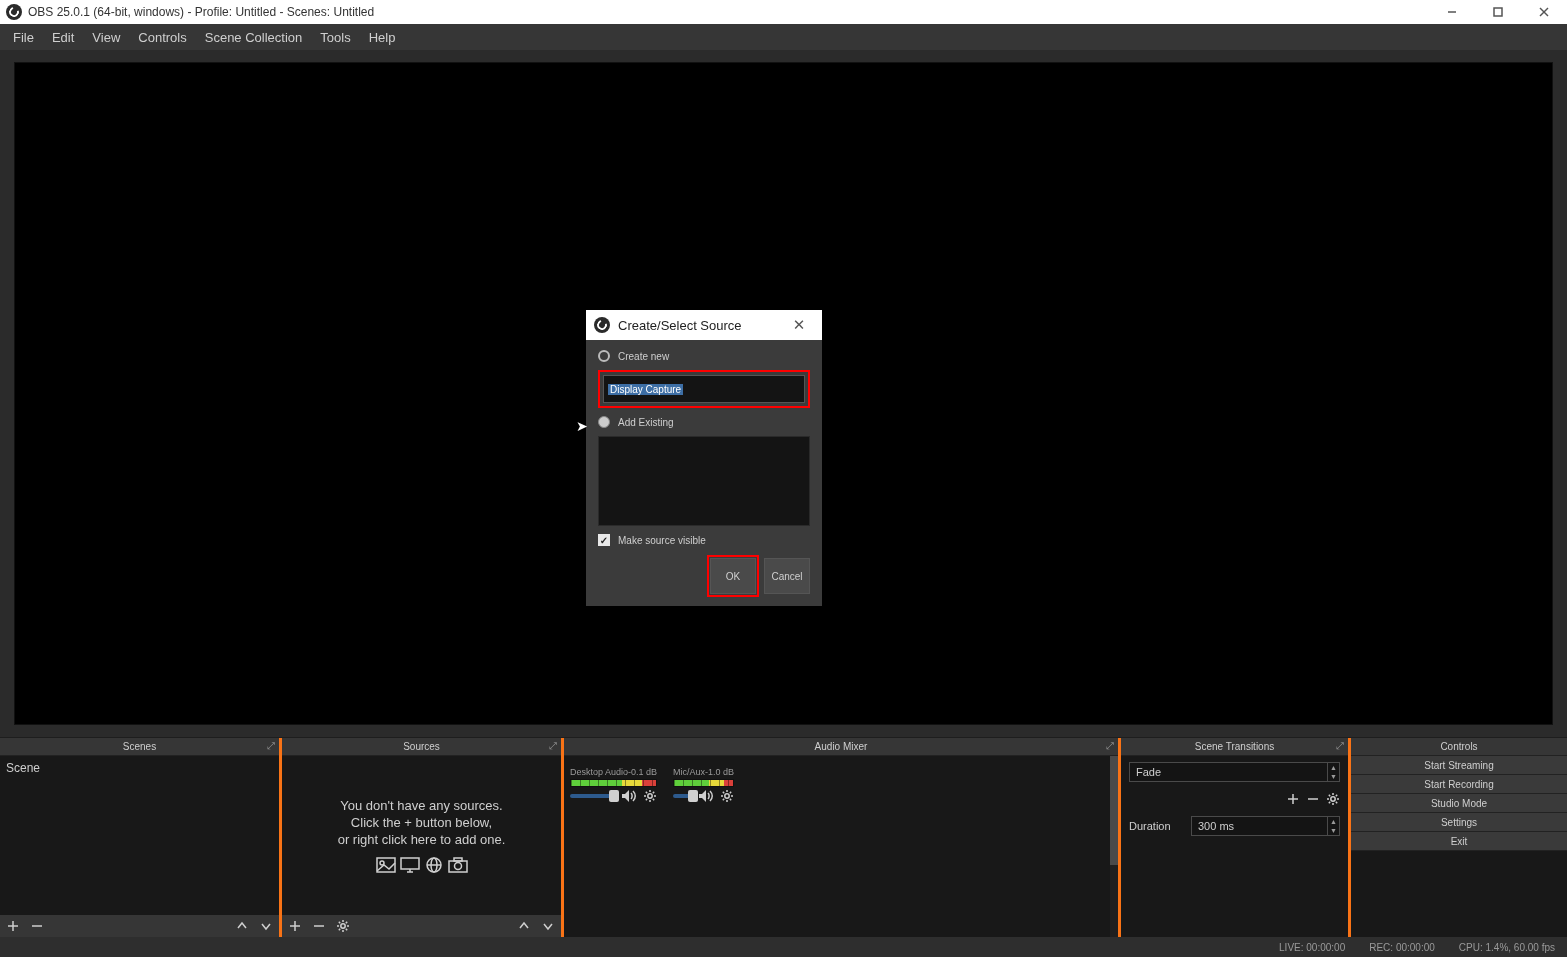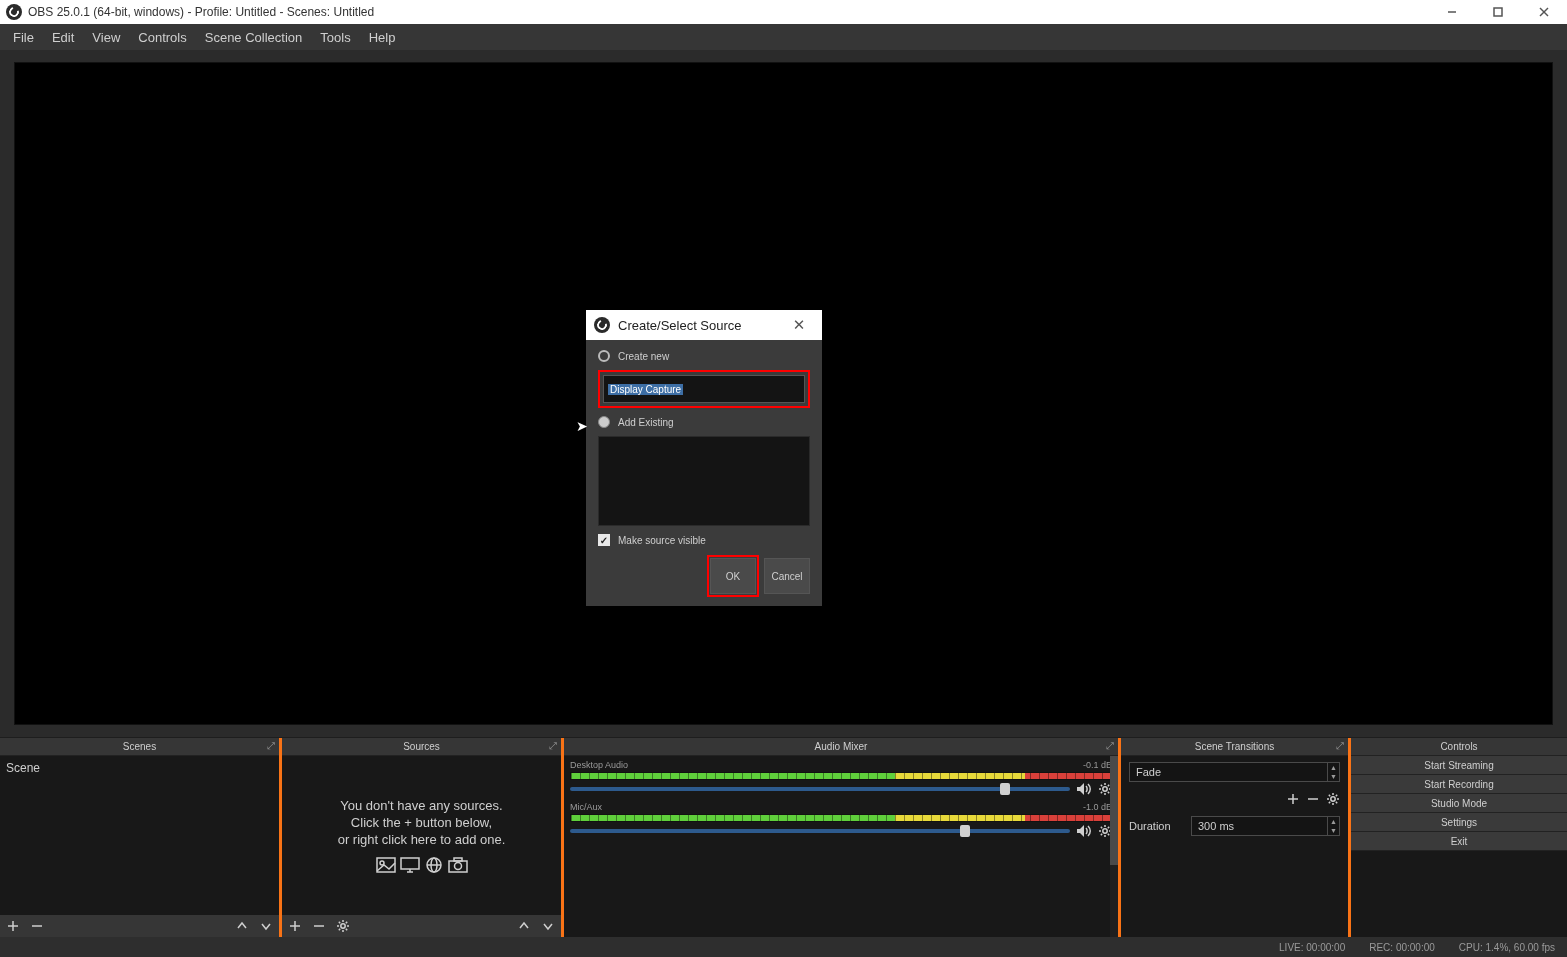--- a/index.html
+++ b/index.html
@@ -60,21 +60,21 @@
 
   
   .scene-item{height:22px;display:flex;align-items:center;padding:12px 6px;background:var(--bg-darker);font-size:12px;color:var(--text);}
 
   
   .sources-empty{position:absolute;inset:0;display:flex;flex-direction:column;align-items:center;justify-content:center;text-align:center;font-size:13px;color:var(--text);gap:2px;}
   .sources-empty .icons-row{display:flex;gap:4px;margin-top:8px;}
   .sources-empty .icons-row .sicon{width:20px;height:16px;}
 
   
-  .mixer-wrap{padding:4px 6px;display:flex;flex-direction:column;gap:6px;position:relative;min-height:100%;}
+  .mixer-wrap{padding:11px 6px;display:flex;flex-direction:row;gap:16px;position:relative;min-height:100%;}
   .mix-item{display:flex;flex-direction:column;}
   .mix-top{display:flex;justify-content:space-between;font-size:9px;color:var(--text-dim);}
   .mix-meter{height:8px;border:1px solid #111;position:relative;background:
     linear-gradient(to right,var(--meter-green) 0 60%,var(--meter-yellow) 60% 84%,var(--meter-red) 84% 100%);margin:2px 0;}
   .mix-meter .ticks{position:absolute;inset:0;background:repeating-linear-gradient(to right,rgba(0,0,0,0.4) 0 1px,transparent 1px 9px);} 
   .mix-row{display:flex;align-items:center;gap:6px;}
   .mix-slider{flex:1;height:4px;border-radius:2px;background:#2d5a8d;position:relative;}
   .mix-slider .thumb{position:absolute;top:-4px;width:10px;height:12px;background:#d0d0d0;border-radius:2px;}
   .mix-icons{display:flex;gap:6px;color:var(--text);}
   .mix-scroll{position:absolute;right:0;top:0;bottom:0;width:8px;background:#1f1f1f;}

